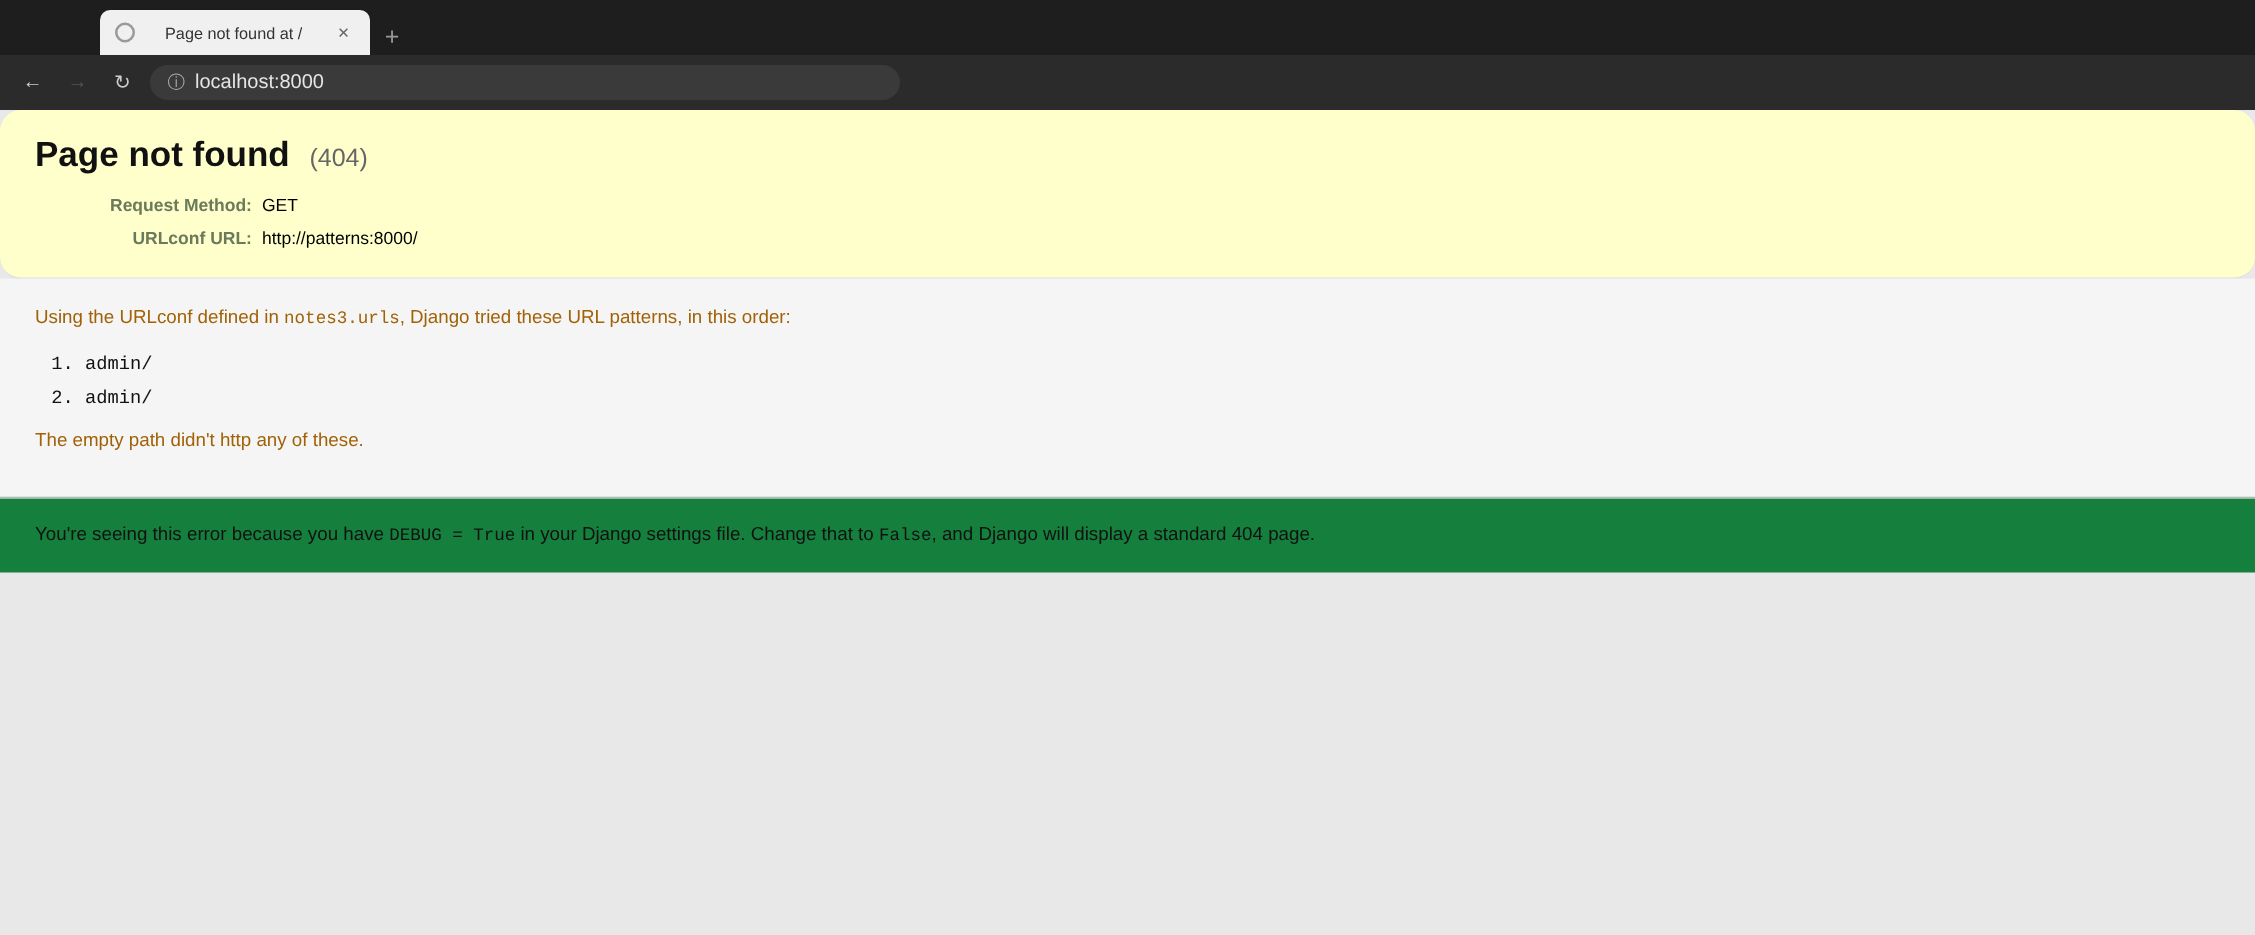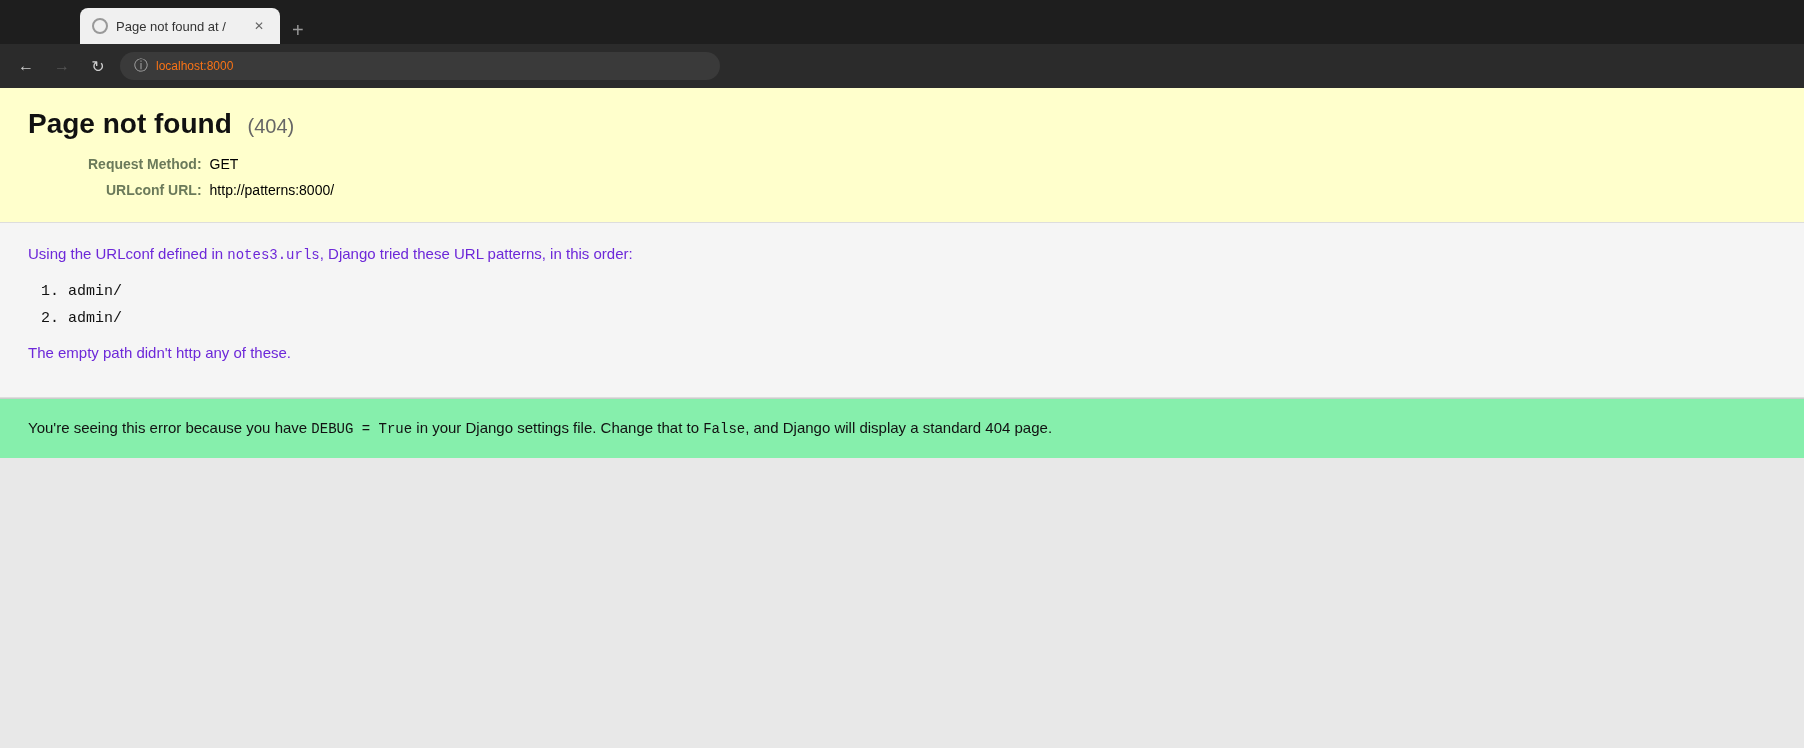--- a/index.html
+++ b/index.html
@@ -46,21 +46,21 @@
       align-items: flex-end;
       padding: 0 12px;
       padding-left: 80px;
       background: #1e1e1e;
       gap: 4px;
     }
 
     .tab {
       display: flex;
       align-items: center;
-      gap: 8px;
+      gap: 24px;
       background: #f0f0f0;
       border-radius: 8px 8px 0 0;
       padding: 6px 12px;
       min-width: 200px;
       max-width: 260px;
       height: 36px;
     }
 
     .tab-favicon {
       width: 16px;
@@ -139,34 +139,35 @@
       max-width: 600px;
     }
 
     .address-info-icon {
       color: #aaa;
       font-size: 14px;
       flex-shrink: 0;
     }
 
     .address-text {
-      color: #f97316;
-      font-size: 12px;
+      color: #e5e5e5;
+      font-size: 16px;
     }
 
     
     .page-content {
       background: #e8e8e8;
       min-height: calc(748px - 88px);
     }
 
     .error-header {
       background: #ffffcc;
       padding: 20px 28px 24px 28px;
       border-bottom: 1px solid #ddd;
+      border-radius: 17px;
     }
 
     .error-title {
       font-size: 28px;
       font-weight: bold;
       color: #111;
       margin-bottom: 16px;
     }
 
     .error-code {
@@ -195,21 +196,21 @@
       font-size: 14px;
     }
 
     .error-body {
       background: #f5f5f5;
       padding: 20px 28px;
       border-bottom: 1px solid #ddd;
     }
 
     .error-body p {
-      color: #6d28d9;
+      color: #a16207;
       font-size: 15px;
       margin-bottom: 12px;
       line-height: 1.5;
     }
 
     .error-body code {
       font-family: 'Courier New', Courier, monospace;
       font-size: 14px;
       background: transparent;
     }
@@ -220,21 +221,21 @@
     }
 
     .url-patterns li {
       font-family: 'Courier New', Courier, monospace;
       font-size: 15px;
       color: #111;
       line-height: 1.8;
     }
 
     .error-footer {
-      background: #86efac;
+      background: #15803d;
       padding: 18px 28px;
       border-top: 1px solid #ccc;
     }
 
     .error-footer p {
       color: #111;
       font-size: 15px;
       line-height: 1.5;
     }
 

